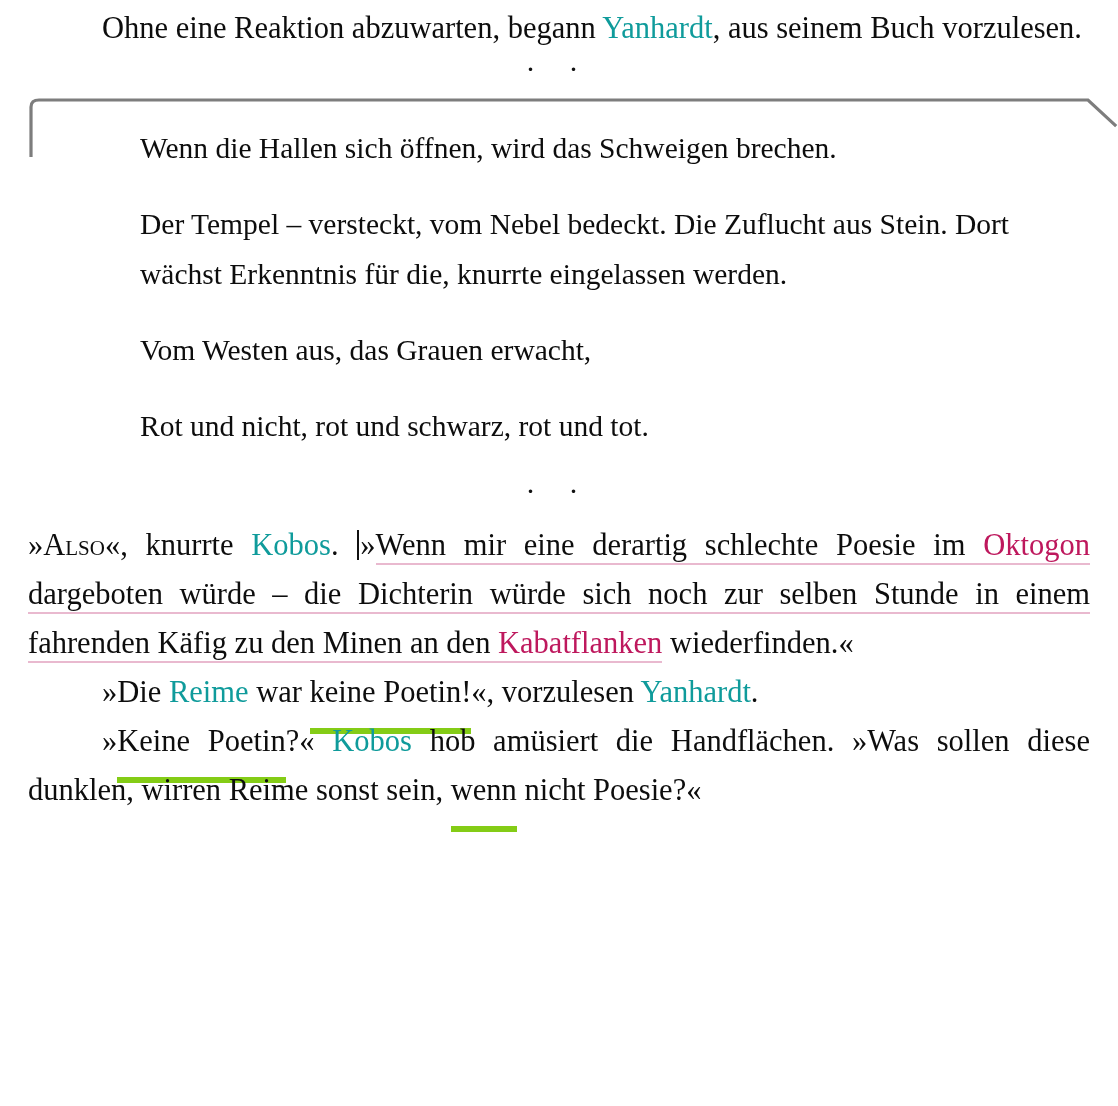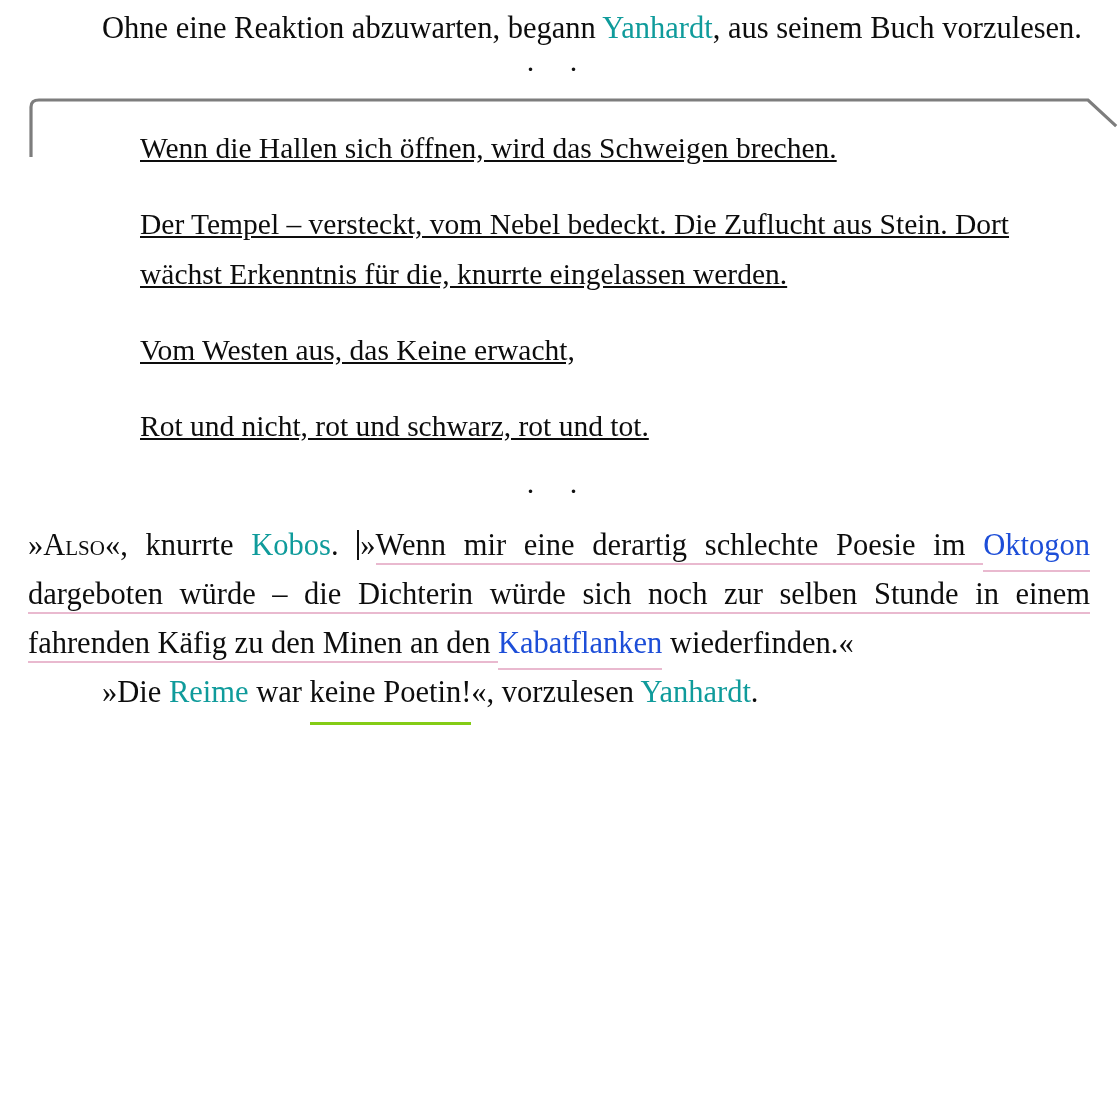--- a/index.html
+++ b/index.html
@@ -53,52 +53,51 @@
   }
   .separator span {
     position: relative;
     top: -12px;
   }
   
   .quote-block {
     position: relative;
     margin: 4px 0 0 0;
     padding: 26px 0 10px 112px;
-    text-decoration: underline;
   }
   .quote-frame {
     position: absolute;
     left: 0;
     top: 0;
     width: 1090px;
     height: 60px;
     pointer-events: none;
   }
   .quote-para {
     font-size: 29.5px;
     line-height: 50px;
     margin-bottom: 26px;
     max-width: 880px;
   }
   .quote-para:last-child {
     margin-bottom: 0;
   }
   
   .ul {
-    border-bottom: 3px solid #84cc16;
-    padding-bottom: 13px;
+    border-bottom: 6px solid #84cc16;
+    padding-bottom: 19px;
   }
   .sp {
     border-bottom: 2.5px solid #e9b9cf;
     padding-bottom: 1px;
   }
   .sp-accent {
-    color: #1d4ed8;
+    color: #be185d;
     border-bottom: 2.5px solid #e9b9cf;
-    padding-bottom: 8px;
+    padding-bottom: 1px;
   }
   .caret {
     display: inline-block;
     width: 2px;
     height: 30px;
     background: #111;
     vertical-align: -5px;
     margin: 0 1px;
   }
   .block-after-sep {
@@ -119,31 +118,34 @@
   </div>
 
   <div class="quote-block">
     <svg class="quote-frame" viewBox="0 0 1090 60" preserveAspectRatio="none">
       <path d="M3,60 L3,10 Q3,3 11,3 L1060,3 L1087,28" fill="none" stroke="#7d7d7d" stroke-width="3.2" stroke-linecap="square"></path>
     </svg>
 
     <p class="quote-para">Wenn die Hallen sich öffnen, wird das Schweigen brechen.</p>
     <p class="quote-para">Der Tempel – versteckt, vom Nebel bedeckt. Die Zuflucht aus Stein. Dort wächst Erkenntnis für die, knurrte eingelassen werden.</p>
     <p class="quote-para">
-      <span>Vom Westen aus, das Keine erwacht,</span><br>
+      <span>Vom Westen aus, das Grauen erwacht,</span><br>
     </p>
     <p class="quote-para">Rot und nicht, rot und schwarz, rot und tot.</p>
   </div>
 
   <div class="separator" style="margin-top:14px;">
     <span>. .</span>
   </div>
 
   <p class="body-text block-after-sep">
     <span>»</span><span class="smallcaps">Also</span><span>«, knurrte </span><span class="accent">Kobos</span><span>. </span><span class="caret"></span><span>»</span><span class="sp">Wenn mir eine derartig schlechte Poesie im </span><span class="sp-accent">Oktogon</span><span class="sp"> dargeboten würde – die Dichterin würde sich noch zur selben Stunde in einem fahrenden Käfig zu den Minen an den </span><span class="sp-accent">Kabatflanken</span><span> wiederfinden.«</span>
   </p>
 
   <p class="body-text indent">
     <span>»Die </span><span class="accent">Reime</span><span> war </span><span class="ul">keine Poetin!</span><span>«, vorzulesen </span><span class="accent">Yanhardt</span><span>.</span>
   </p>
 
+  <p class="body-text indent">
+    <span>»</span><span class="ul">Keine Poetin</span><span>?« </span><span class="accent">Kobos</span><span> hob amüsiert die Handflächen. »Was sollen diese dunklen, wirren Reime sonst sein, </span><span class="ul">wenn</span><span> nicht Poesie?«</span>
+  </p>
 
 </div>
 
 </body></html>

